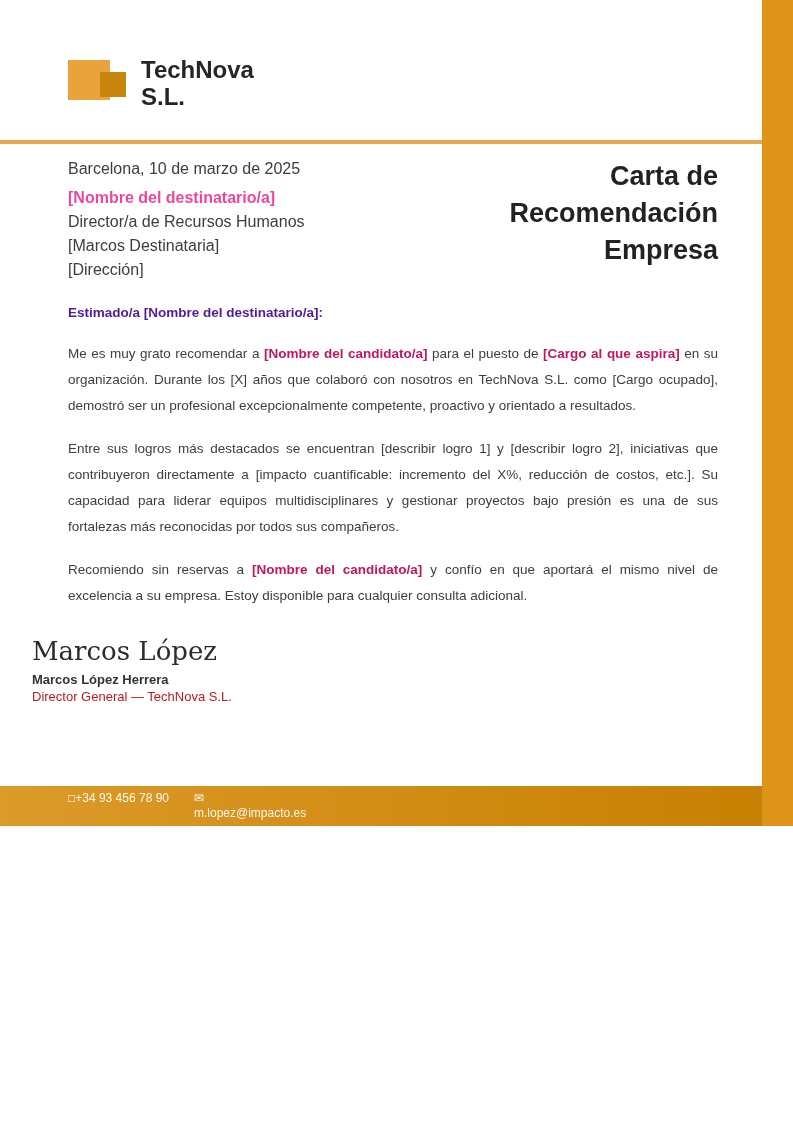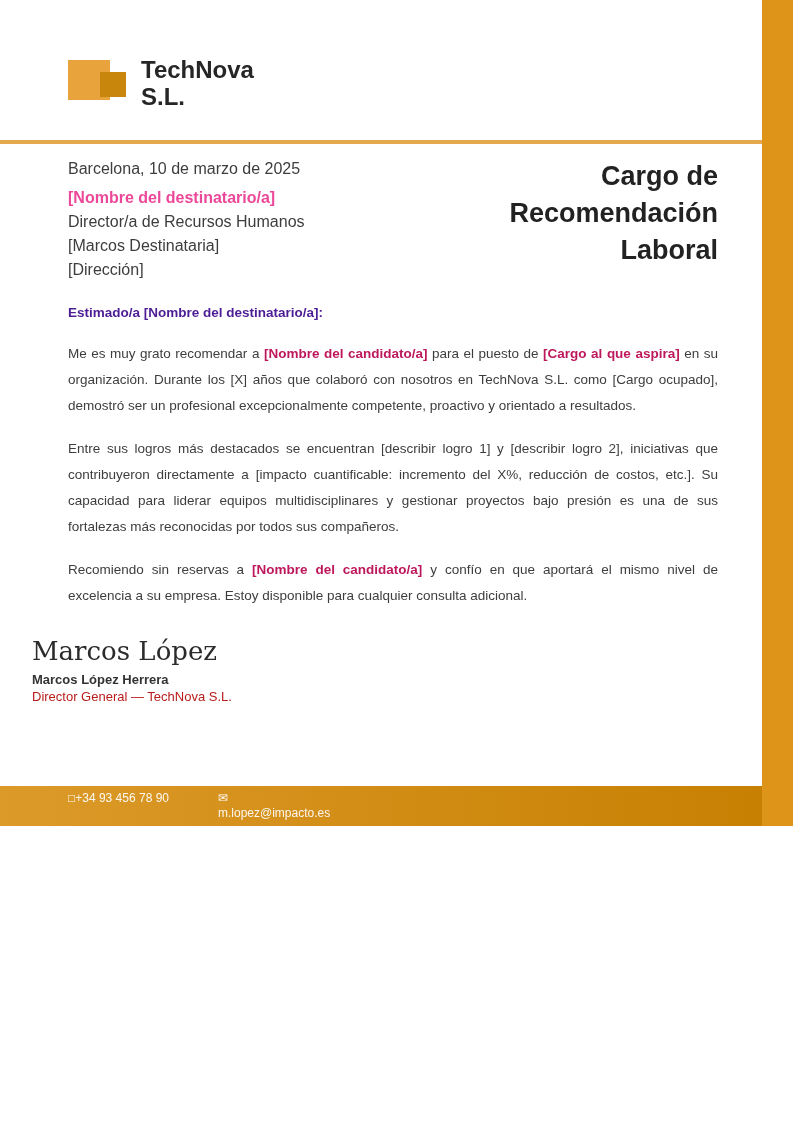--- a/index.html
+++ b/index.html
@@ -78,21 +78,21 @@
   .sig-name { font-size: 13px; font-weight: bold; color: #333333; margin-top: 5px; line-height: 16px; }
   .sig-role { font-size: 13px; color: #b91c1c; margin-top: 1px; line-height: 16px; }
   
   .footer {
     position: absolute;
     left: 0; right: 0; bottom: 0;
     height: 40px;
     background: linear-gradient(90deg, #DC9A29 0%, #C67F00 100%);
     z-index: 4;
     display: flex;
-    gap: 48px;
+    gap: 24px;
     padding: 5px 0 0 68px;
     font-size: 12px;
     line-height: 15px;
     color: rgba(255,255,255,0.93);
   }
   .footer-phone { width: 102px; }
   .footer-email .icon { display: block; }
 </style>
 </head>
 <body>
@@ -115,21 +115,21 @@
   <div class="divider"></div>
 
   <div class="meta-row">
     <div class="recipient-block">
       <div class="date-line">Barcelona, 10 de marzo de 2025</div>
       <div class="recipient-line recipient-name">[Nombre del destinatario/a]</div>
       <div class="recipient-line">Director/a de Recursos Humanos</div>
       <div class="recipient-line">[Marcos Destinataria]</div>
       <div class="recipient-line">[Dirección]</div>
     </div>
-    <div class="doc-title">Cargo de Recomendación Laboral</div>
+    <div class="doc-title">Carta de Recomendación Empresa</div>
   </div>
 
   <div class="letter-body">
     <div class="salutation">Estimado/a [Nombre del destinatario/a]:</div>
 
     <p class="para"><span>Me es muy grato recomendar a </span><span class="b">[Nombre del candidato/a]</span><span> para el puesto de </span><span class="b">[Cargo al que aspira]</span><span> en su organización. Durante los [X] años que colaboró con nosotros en TechNova S.L. como [Cargo ocupado], demostró ser un profesional excepcionalmente competente, proactivo y orientado a resultados.</span></p>
 
     <p class="para">Entre sus logros más destacados se encuentran [describir logro 1] y [describir logro 2], iniciativas que contribuyeron directamente a [impacto cuantificable: incremento del X%, reducción de costos, etc.]. Su capacidad para liderar equipos multidisciplinares y gestionar proyectos bajo presión es una de sus fortalezas más reconocidas por todos sus compañeros.</p>
 
     <p class="para"><span>Recomiendo sin reservas a </span><span class="b">[Nombre del candidato/a]</span><span> y confío en que aportará el mismo nivel de excelencia a su empresa. Estoy disponible para cualquier consulta adicional.</span></p>

